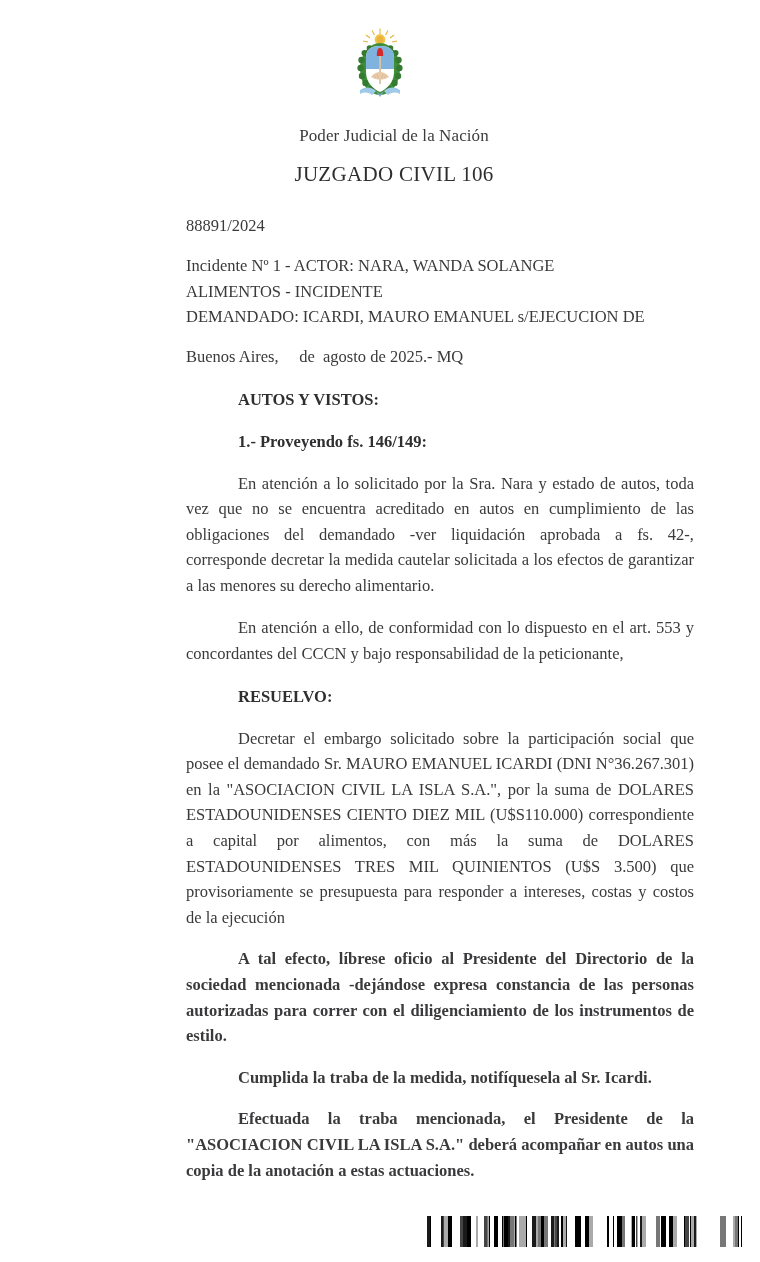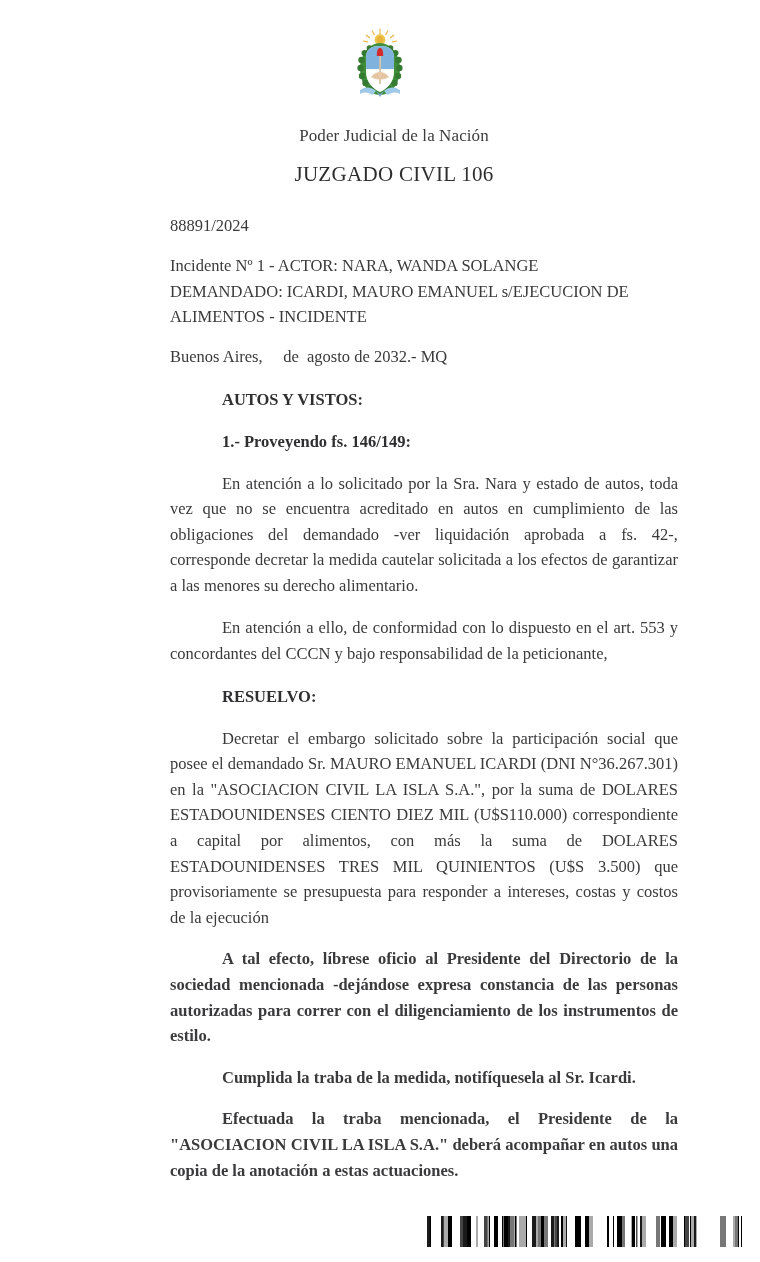--- a/index.html
+++ b/index.html
@@ -51,21 +51,21 @@
     font-size: 21px;
     line-height: 30px;
     margin-top: 11px;
     color: #2e2e30;
     letter-spacing: 0.3px;
   }
 
   
   .body-block {
     position: absolute;
-    left: 170px;
+    left: 186px;
     top: 214px;
     width: 508px;
   }
   .case-no {
     font-size: 16.5px;
     line-height: 24px;
     color: #3a3a3c;
   }
   .caption {
     margin-top: 15px;
@@ -201,25 +201,25 @@
     <div class="header-line1">Poder Judicial de la Nación</div>
     <div class="header-line2">JUZGADO CIVIL 106</div>
   </div>
 
   <div class="body-block">
 
     <div class="case-no">88891/2024</div>
 
     <div class="caption">
       <div>Incidente Nº 1 - ACTOR: NARA, WANDA SOLANGE</div>
+      <div>ALIMENTOS - INCIDENTE</div>
       <div>DEMANDADO: ICARDI, MAURO EMANUEL s/EJECUCION DE</div>
-      <div>ALIMENTOS - INCIDENTE</div>
     </div>
 
-    <div class="place-date">Buenos Aires,     de  agosto de 2032.- MQ</div>
+    <div class="place-date">Buenos Aires,     de  agosto de 2025.- MQ</div>
 
     <div class="heading-row">
       <span class="heading">AUTOS Y VISTOS:</span>
     </div>
 
     <div class="heading-row">
       <span class="subheading">1.- Proveyendo fs. 146/149:</span>
     </div>
 
     <p class="para">En atención a lo solicitado por la Sra. Nara y estado de autos, toda vez que no se encuentra acreditado en autos en cumplimiento de las obligaciones del demandado -ver liquidación aprobada a fs. 42-, corresponde decretar la medida cautelar solicitada a los efectos de garantizar a las menores su derecho alimentario.</p>

